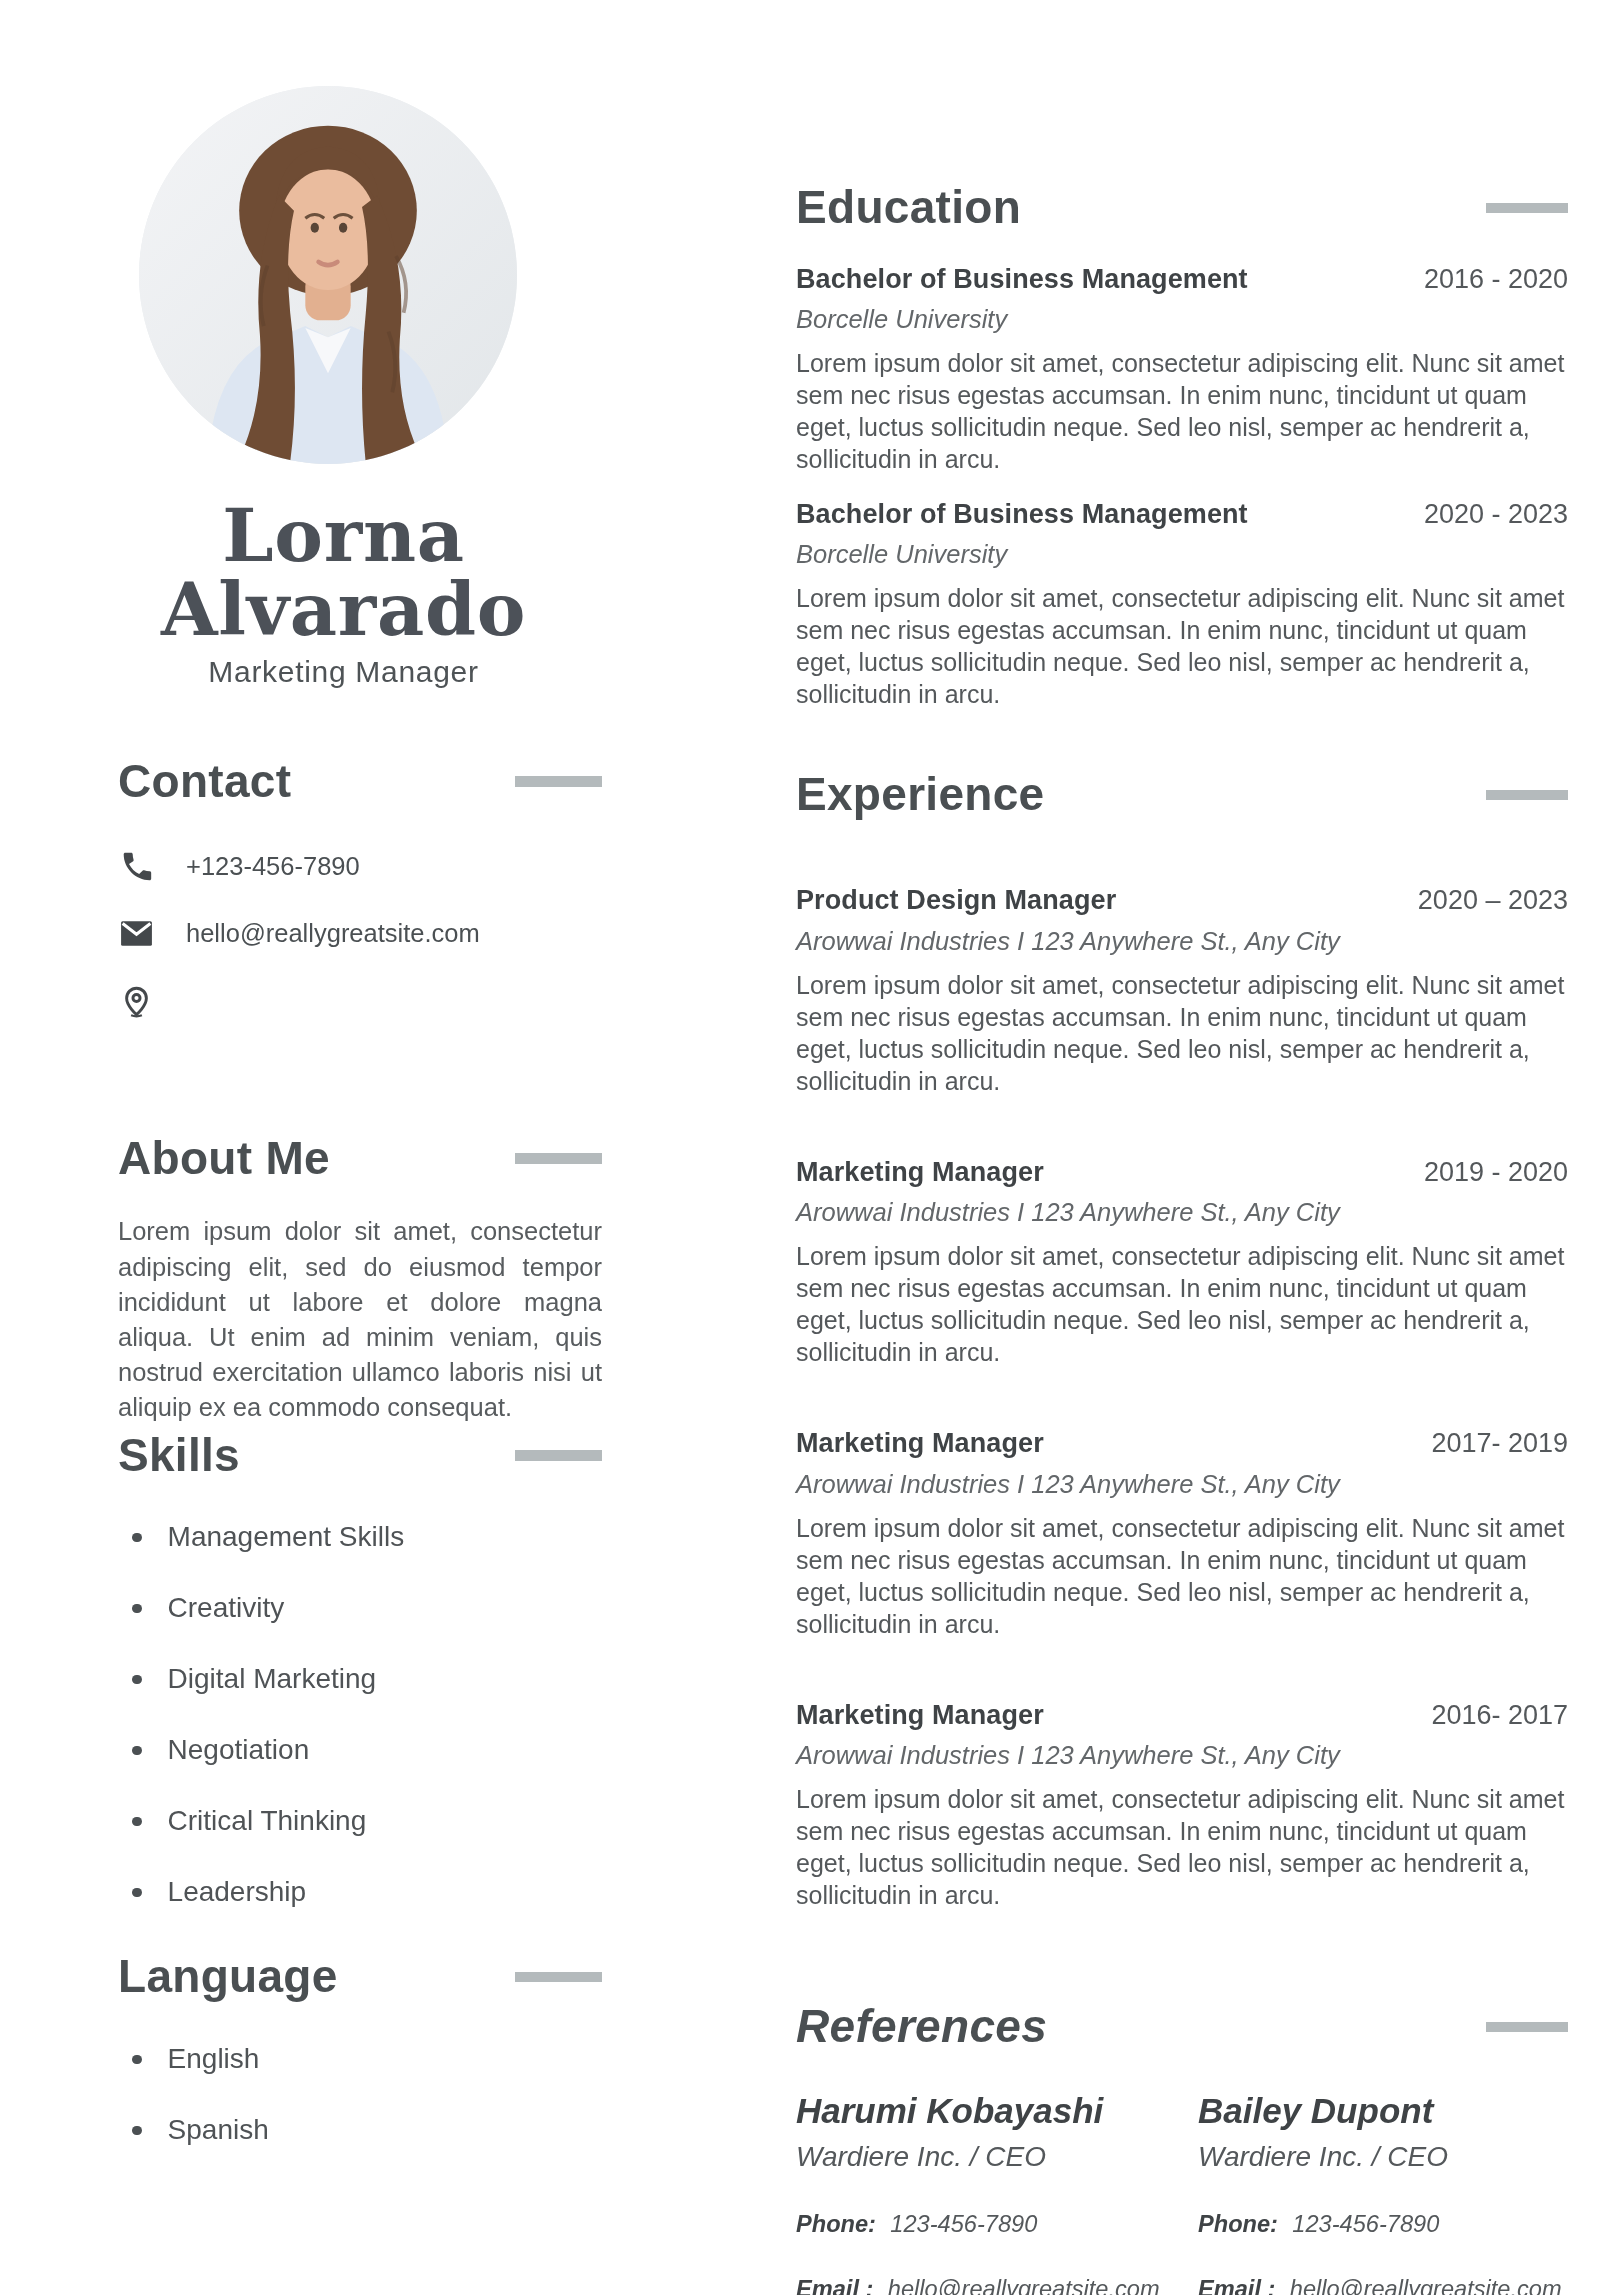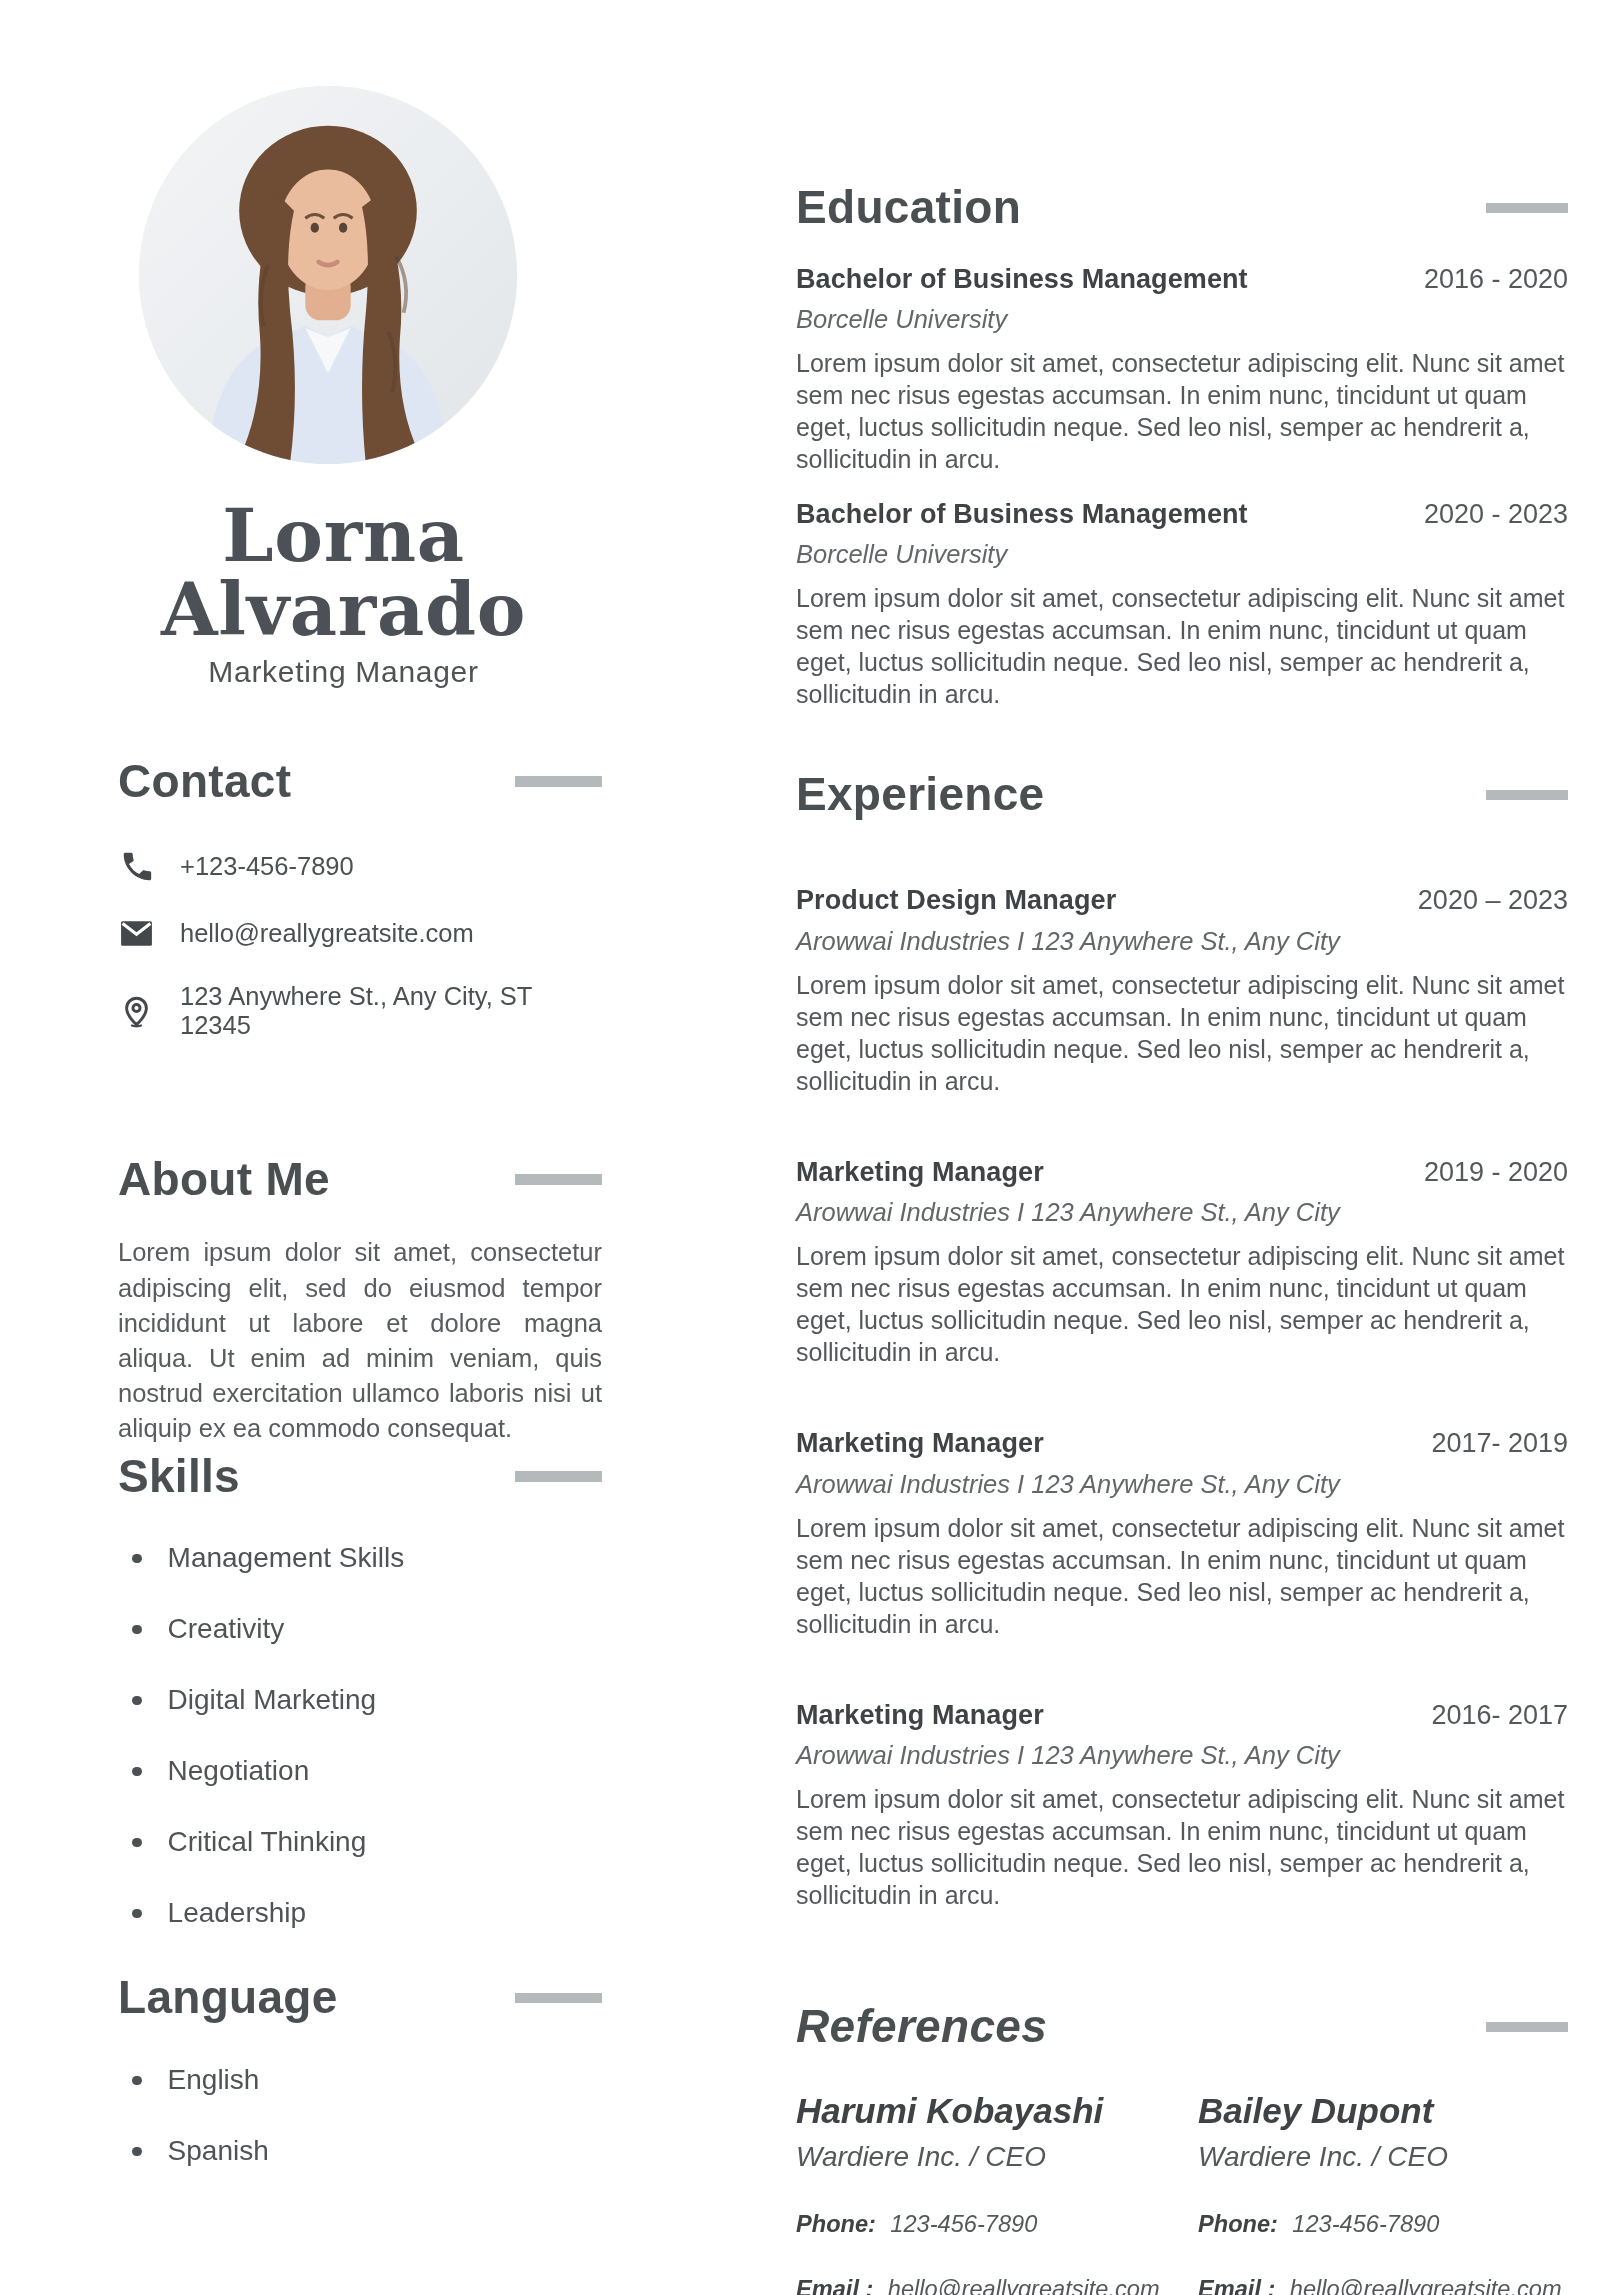--- a/index.html
+++ b/index.html
@@ -31,21 +31,21 @@
   .photo-wrap svg{display:block;width:100%;height:100%;}
   .name-block{width:451px;margin-top:34px;text-align:center;}
   .name{
     font-family:"DejaVu Serif","Liberation Serif",serif;
     font-weight:700;font-size:73px;line-height:1.02;
     color:#4c5158;letter-spacing:0.7px;
   }
   .job-title{font-size:30px;color:#4e5356;margin-top:7.9px;letter-spacing:0.7px;}
 
   .contact-list{margin-top:36px;}
-  .contact-item{display:flex;align-items:center;margin-bottom:30px;}
+  .contact-item{display:flex;align-items:center;margin-bottom:30px;gap:6px;}
   .contact-item .cicon{width:37px;height:37px;flex:0 0 37px;margin-right:25px;color:#44484b;}
   .contact-item .cicon svg{width:100%;height:100%;}
   .contact-text{font-size:25.5px;color:#4b5053;}
 
   .sec-contact{margin-top:63px;}
   .sec-about{margin-top:110px;}
   .about-text{
     margin-top:26px;font-size:25.5px;line-height:1.38;
     color:#585c5f;text-align:justify;
   }
@@ -150,21 +150,20 @@
           <span class="contact-text">hello@reallygreatsite.com</span>
         </div>
         <div class="contact-item">
           <span class="cicon">
             <svg viewBox="0 0 24 24" fill="none" stroke="currentColor" stroke-width="1.9">
                 <path d="M12 21.2 C12 21.2 5.6 15.6 5.6 10.6 C5.6 6.9 8.4 4 12 4 C15.6 4 18.4 6.9 18.4 10.6 C18.4 15.6 12 21.2 12 21.2 Z"></path>
                 <circle cx="12" cy="10.4" r="2.3"></circle>
                 <path d="M8.5 21.6 q3.5 1.4 7 0" stroke-width="1.4"></path>
               </svg>
           </span>
-          <span class="contact-text">123 Anywhere St., Any City, ST 12345</span>
         </div>
       </div>
     </div>
 
     <div class="sec-about">
       <div class="h-row">
         <h2>About Me</h2>
         <div class="bar bar-left"></div>
       </div>
       <div class="about-text">Lorem ipsum dolor sit amet, consectetur adipiscing elit, sed do eiusmod tempor incididunt ut labore et dolore magna aliqua. Ut enim ad minim veniam, quis nostrud exercitation ullamco laboris nisi ut aliquip ex ea commodo consequat.</div>

